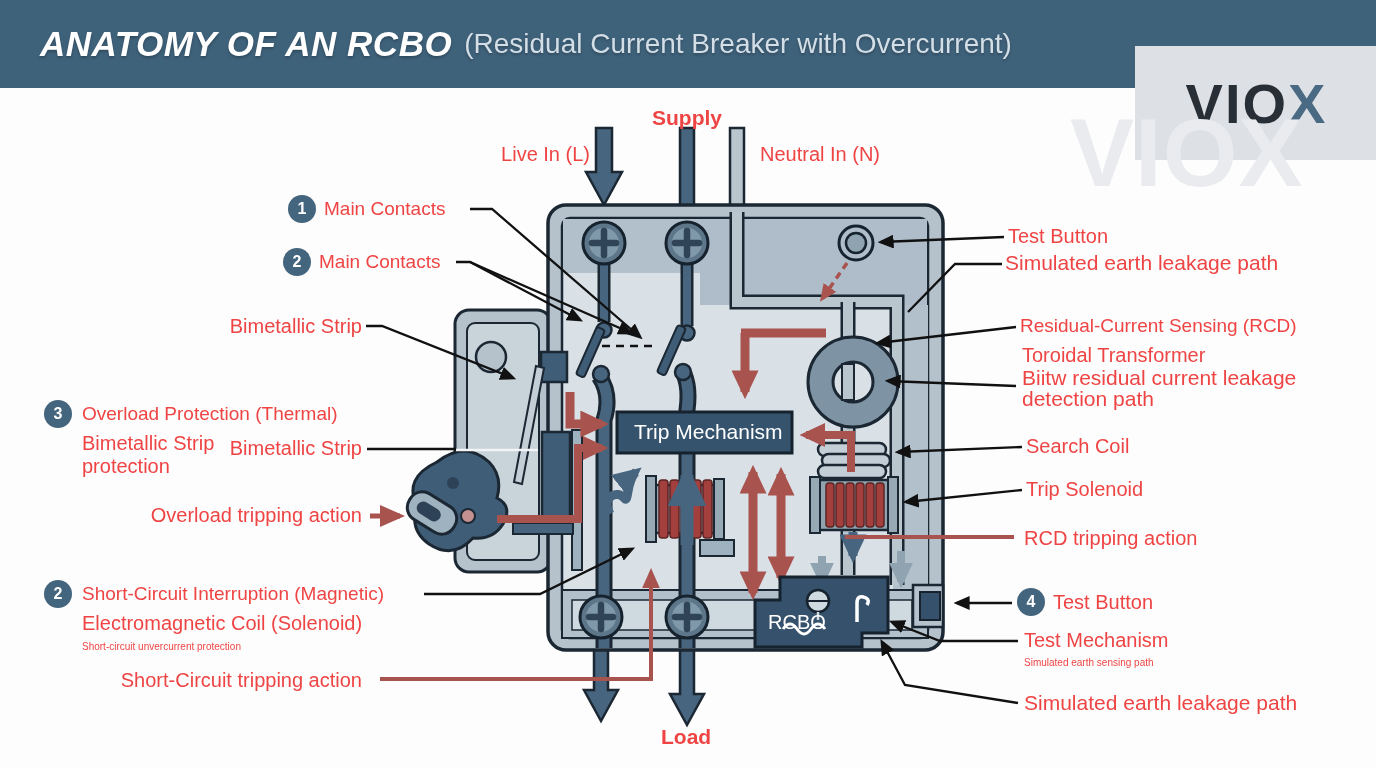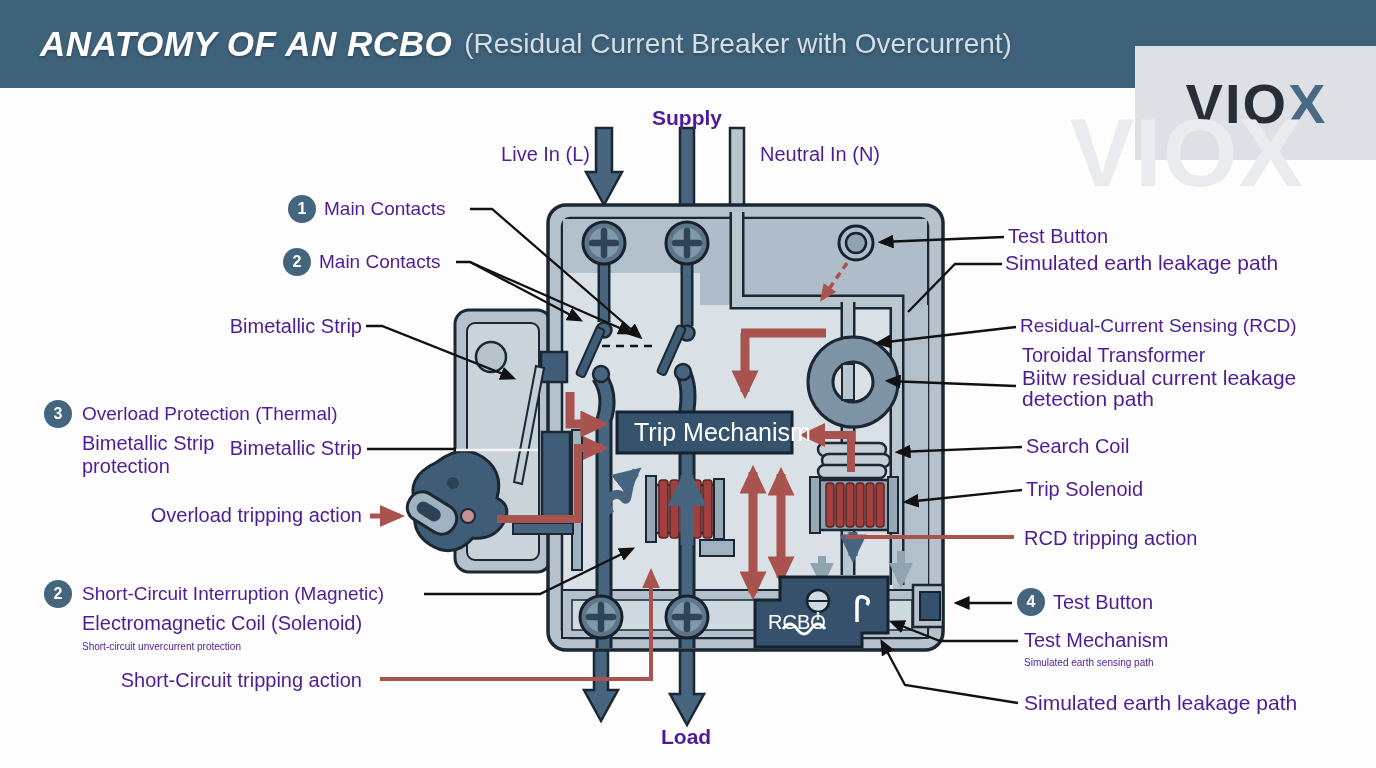--- a/index.html
+++ b/index.html
@@ -12,21 +12,21 @@
   #hdr-title .t1{color:#ffffff;font-size:35px;font-weight:bold;letter-spacing:.5px;font-style:italic;}
   #hdr-title .t2{color:#d3dee6;font-size:28px;font-weight:400;margin-left:12px;}
   #logo{position:absolute;right:0;top:0;width:241px;height:114px;background:#dde1e5;
         display:flex;align-items:center;justify-content:center;margin-top:46px;}
   #logo .v1{color:#272e36;font-size:56px;font-weight:bold;letter-spacing:2px;}
   #logo .v2{color:#4a6a84;font-size:56px;font-weight:bold;}
   
   #wm{position:absolute;left:1070px;top:98px;font-size:96px;font-weight:bold;color:#e9ebee;
       letter-spacing:1px;user-select:none;}
   
-  .lbl{position:absolute;color:#4c1d95;white-space:nowrap;transform:translateY(-50%);line-height:1.1;}
+  .lbl{position:absolute;color:#ef4444;white-space:nowrap;transform:translateY(-50%);line-height:1.1;}
   .b{font-weight:normal;}
   .ra{text-align:right;}
   .s19{font-size:19px;} .s18{font-size:20px;} .s17{font-size:21px;} .s15{font-size:10px;}
   .s21{font-size:21px;font-weight:bold;}
   .num-badge{position:absolute;width:28px;height:28px;border-radius:50%;background:#44657e;
              color:#fff;font-weight:bold;font-size:16px;display:flex;align-items:center;
              justify-content:center;transform:translate(-50%,-50%);}
   .boxlbl{position:absolute;color:#ffffff;white-space:nowrap;transform:translateY(-50%);}
   svg{position:absolute;left:0;top:0;}
 </style>
@@ -273,21 +273,21 @@
       <path d="M1018,641 L940,641 L892,622" marker-end="url(#mBlack)"></path>
       <path d="M1018,703 L905,685 L882,642" marker-end="url(#mBlack)"></path>
     </g>
   </svg>
 
   <div class="lbl s21" style="left:652px;top:118px;">Supply</div>
   <div class="lbl s18 ra" style="right:786px;top:154px;">Live In (L)</div>
   <div class="lbl s18" style="left:760px;top:154px;">Neutral In (N)</div>
   <div class="lbl s21" style="left:661px;top:737px;">Load</div>
 
-  <div class="boxlbl" style="left:634px;top:432px;font-size:25px;">Trip Mechanism</div>
+  <div class="boxlbl" style="left:634px;top:432px;font-size:21px;">Trip Mechanism</div>
   <div class="boxlbl" style="left:768px;top:622px;font-size:20px;">RCBO</div>
 
   <div class="num-badge" style="left:302px;top:209px;">1</div>
   <div class="lbl s19" style="left:324px;top:209px;">Main Contacts</div>
 
   <div class="num-badge" style="left:297px;top:262px;">2</div>
   <div class="lbl s19" style="left:319px;top:262px;">Main Contacts</div>
 
   <div class="lbl s18 ra" style="right:1014px;top:326px;">Bimetallic Strip</div>
 

